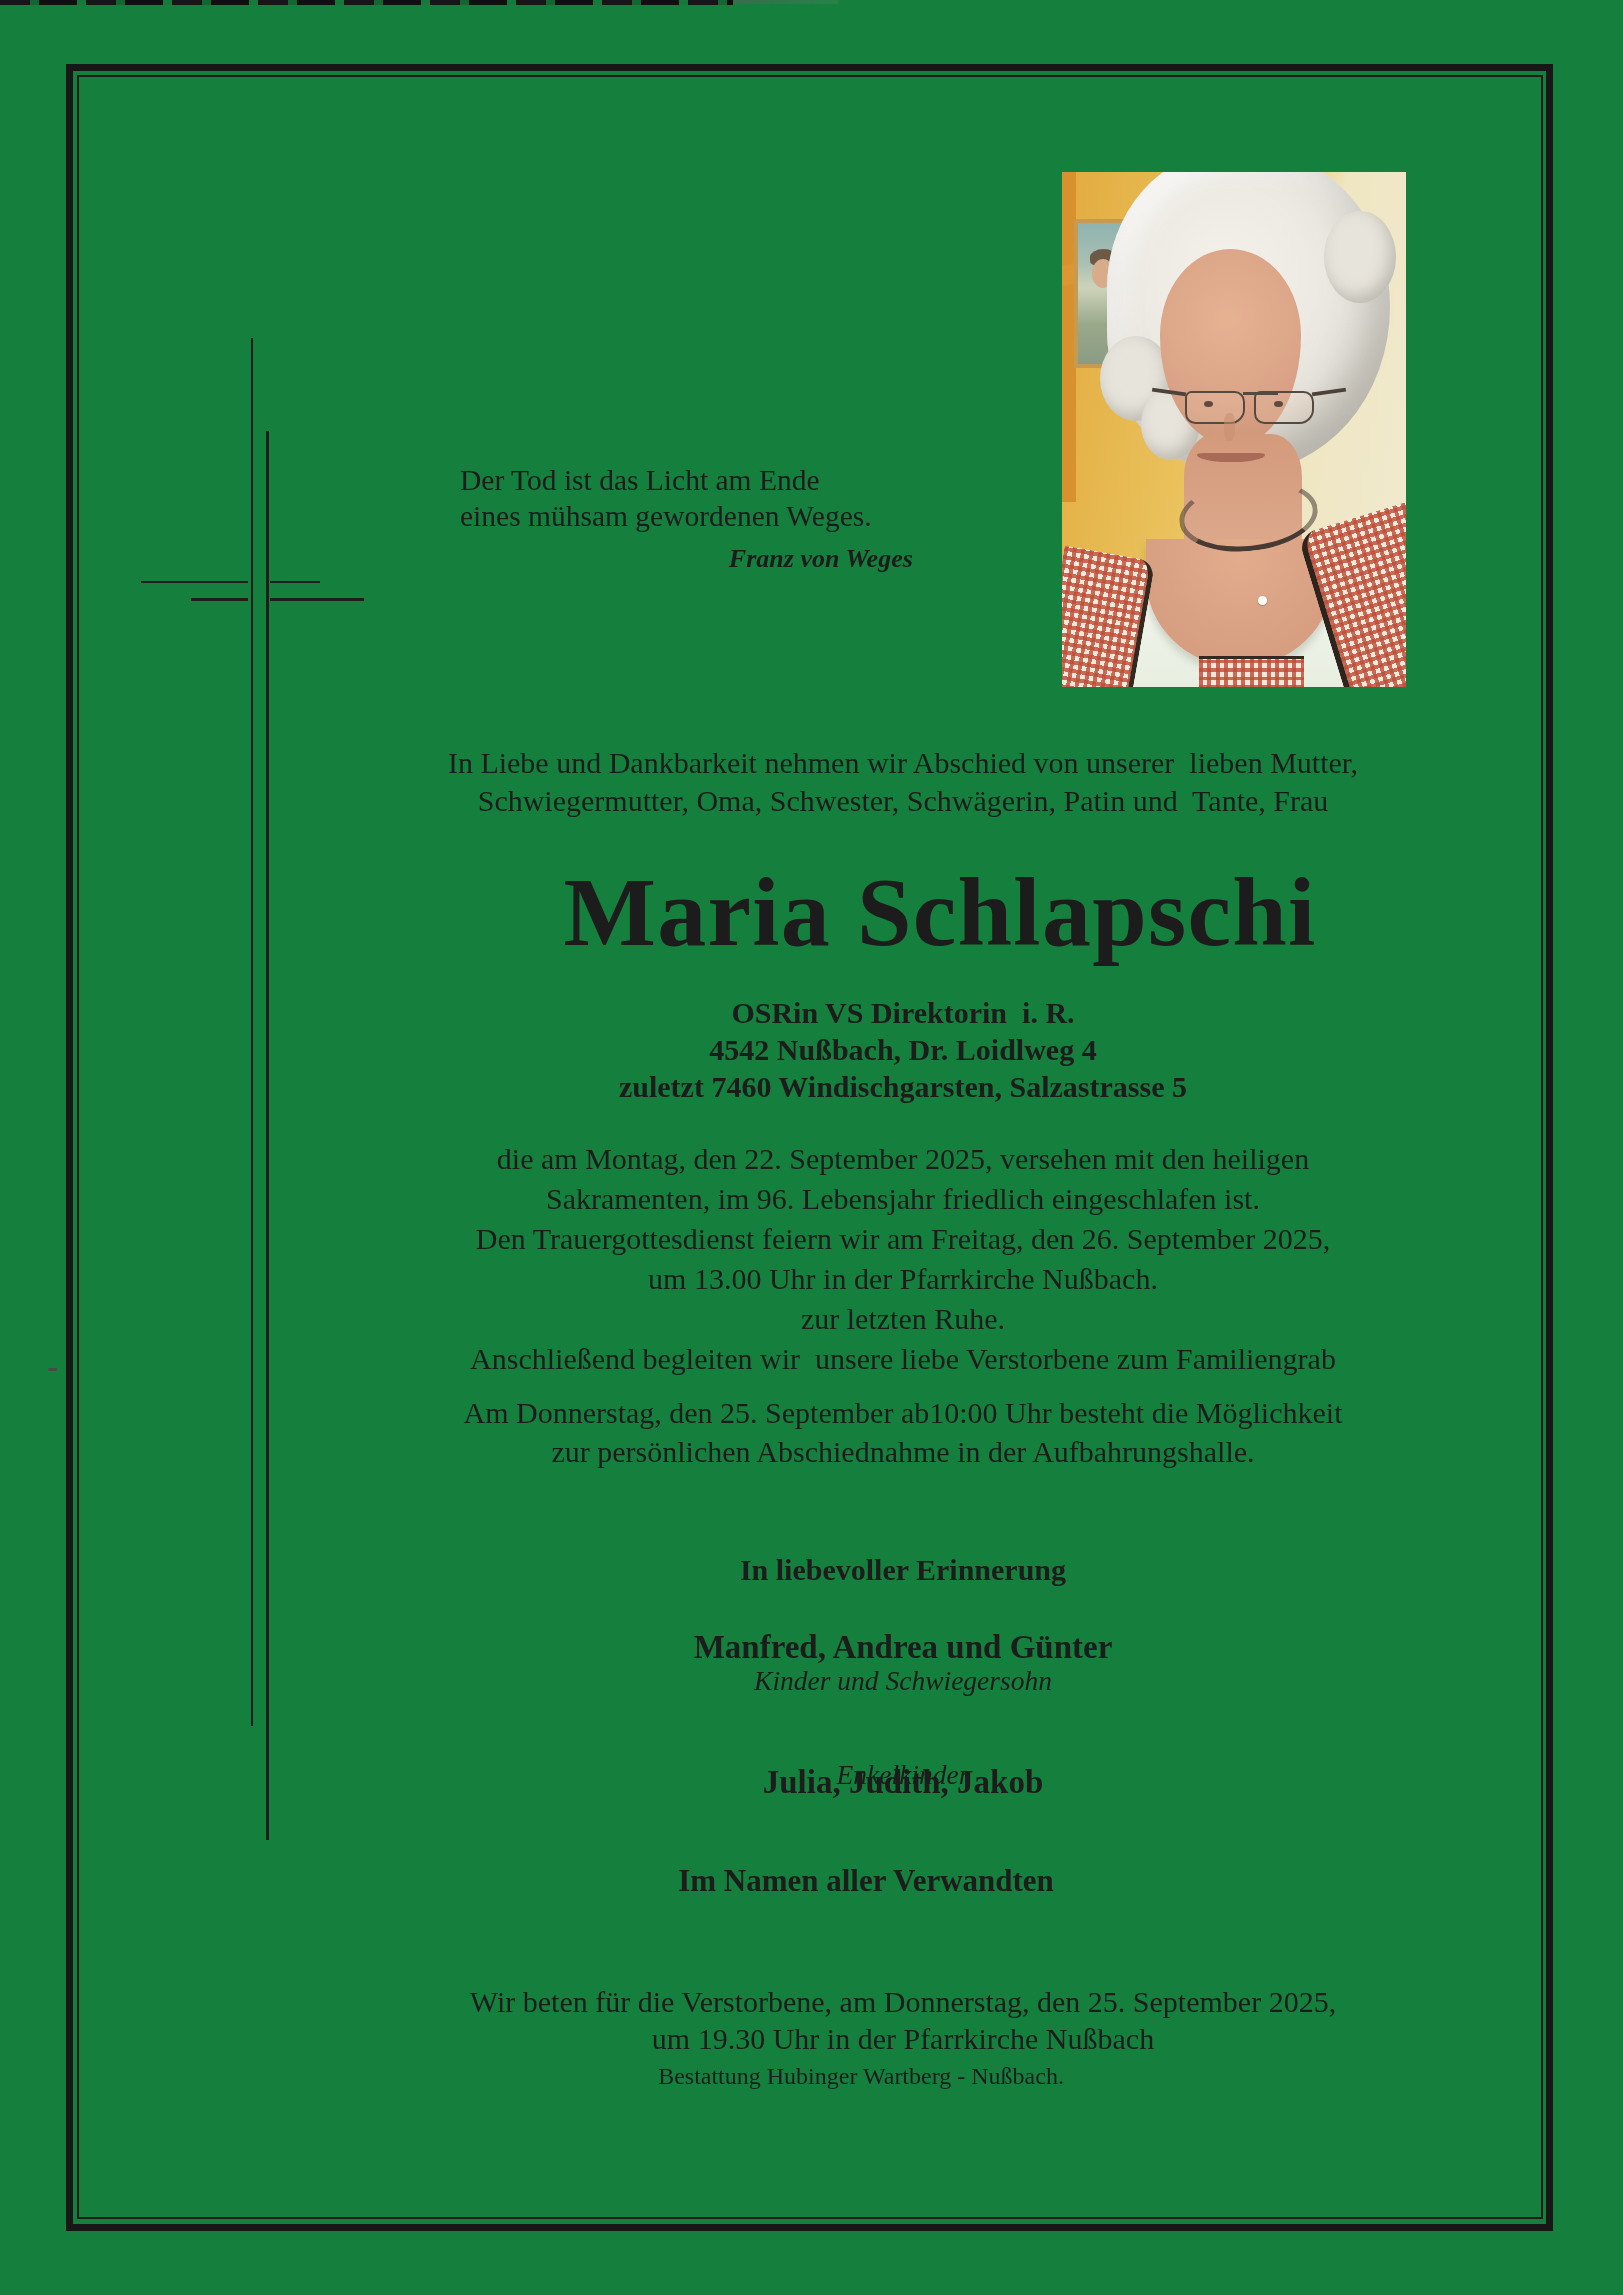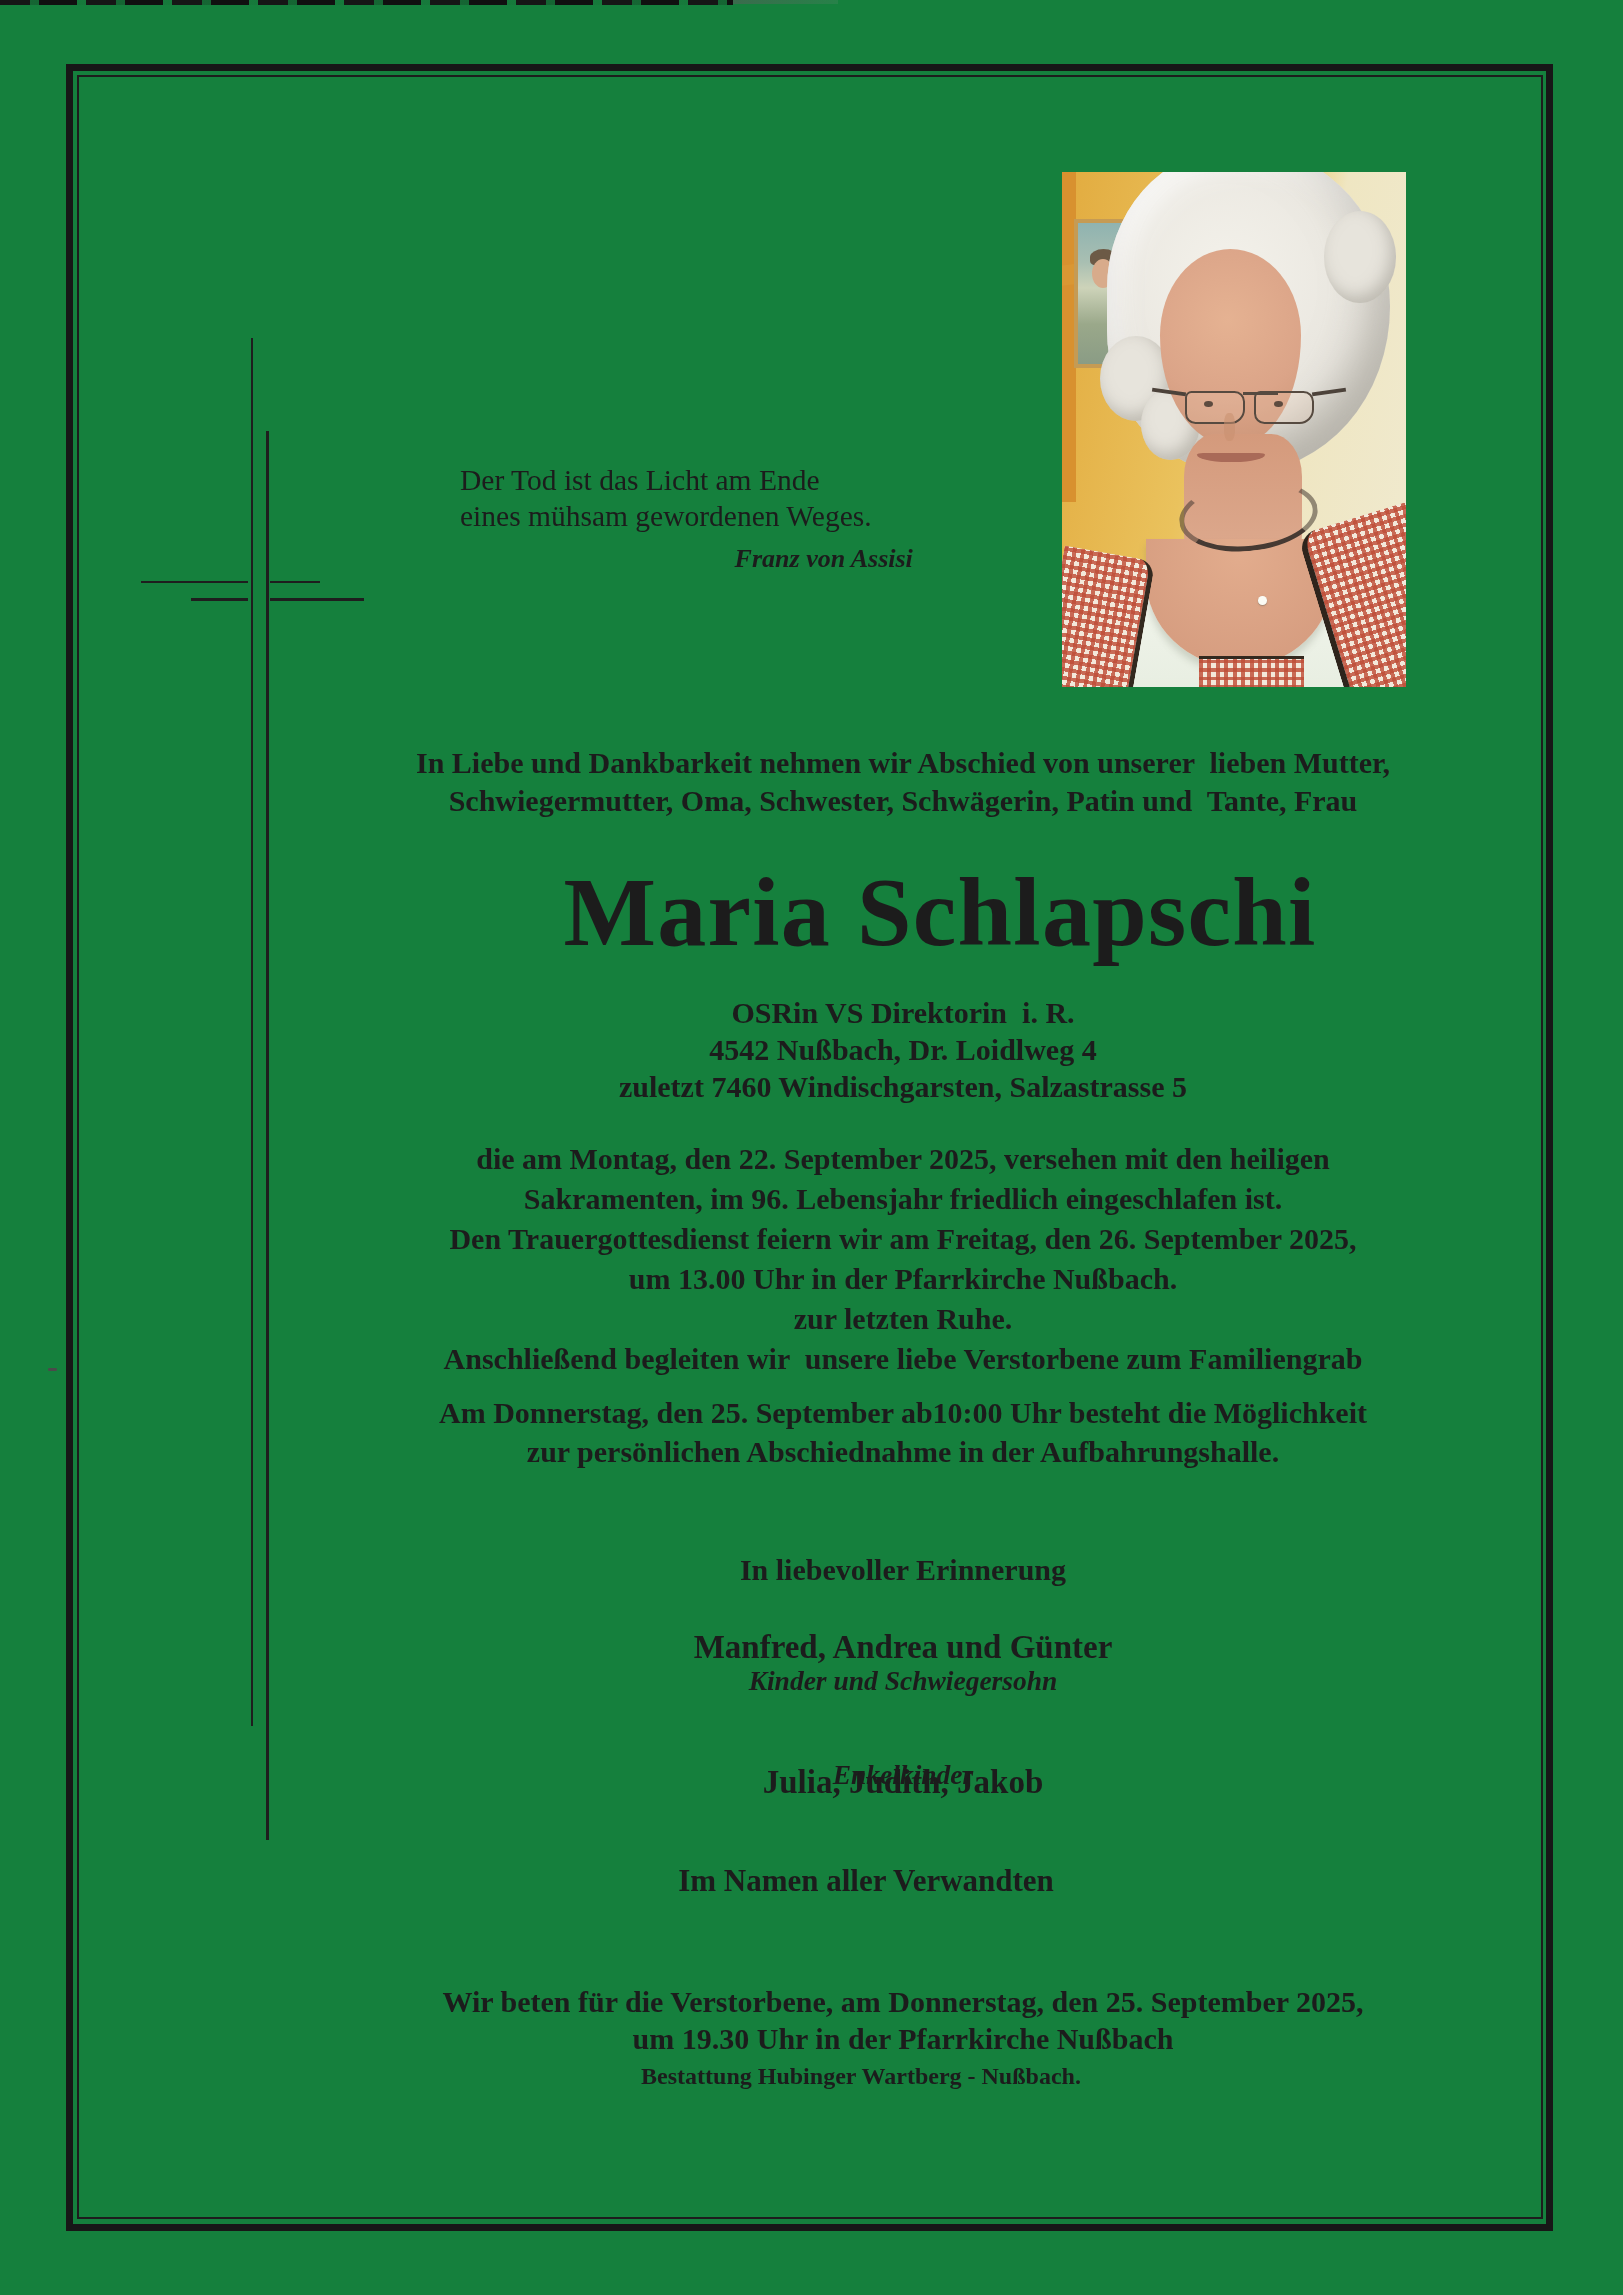--- a/index.html
+++ b/index.html
@@ -113,21 +113,21 @@
   .ph-midpiece{
     position:absolute;left:137px;top:484px;width:105px;height:33px;
     box-sizing:border-box;border-top:3.9px solid #33291f;
   }
   .ph-button{position:absolute;left:196px;top:424px;width:8.5px;height:8.5px;background:#fbfbf4;border-radius:50%;box-shadow:0 0.7px 1.3px rgba(100,100,90,.6);}
   
   .txt{ position:absolute; color:#1c1c1c; }
   .line{ white-space:pre-wrap; }
   .quote{ left:460px; top:462px; width:462px; font-size:29.5px; line-height:36px; text-align:left; }
   .quote-attr{ margin-top:6.5px; padding-right:9.2px; text-align:right; font-size:26px; font-weight:bold; font-style:italic; }
-  .cb{ left:340px; width:1126px; text-align:center;font-weight:bold; }
+  .cb{ left:340px; width:1126px; text-align:center; }
   .intro{ top:744px; font-size:30px; line-height:38px; }
   .name{ top:863px; font-size:98px; font-weight:bold; letter-spacing:1.3px; line-height:98px; margin-left:37px; }
   .info{ top:994px; font-size:30px; font-weight:bold; line-height:37px; }
   .bodytext{ top:1139px; font-size:30px; line-height:40px; }
   .viewing{ top:1393px; font-size:30px; line-height:39px; }
   .remember-head{ top:1553px; font-size:30px; font-weight:bold; }
   .mourner-names1{ top:1629px; font-size:33px; font-weight:bold; }
   .mourner-rel1{ top:1665px; font-size:27.5px; font-style:italic; }
   .mourner-names2{ top:1764px; font-size:33px; font-weight:bold; }
   .mourner-rel2{ top:1759px; font-size:27.5px; font-style:italic; }
@@ -186,21 +186,21 @@
     <div class="ph-mouth"></div>
     <div class="ph-strap-left gingham"></div>
     <div class="ph-strap-right gingham"></div>
     <div class="ph-midpiece gingham"></div>
     <div class="ph-button"></div>
   </div>
 
   <div class="txt quote">
     <div class="line">Der Tod ist das Licht am Ende</div>
     <div class="line">eines mühsam gewordenen Weges.</div>
-    <div class="quote-attr">Franz von Assisi</div>
+    <div class="quote-attr">Franz von Weges</div>
   </div>
 
   <div class="txt cb intro">
     <div class="line">In Liebe und Dankbarkeit nehmen wir Abschied von unserer  lieben Mutter,</div>
     <div class="line">Schwiegermutter, Oma, Schwester, Schwägerin, Patin und  Tante, Frau</div>
   </div>
 
   <div class="txt cb name">Maria Schlapschi</div>
 
   <div class="txt cb info">

